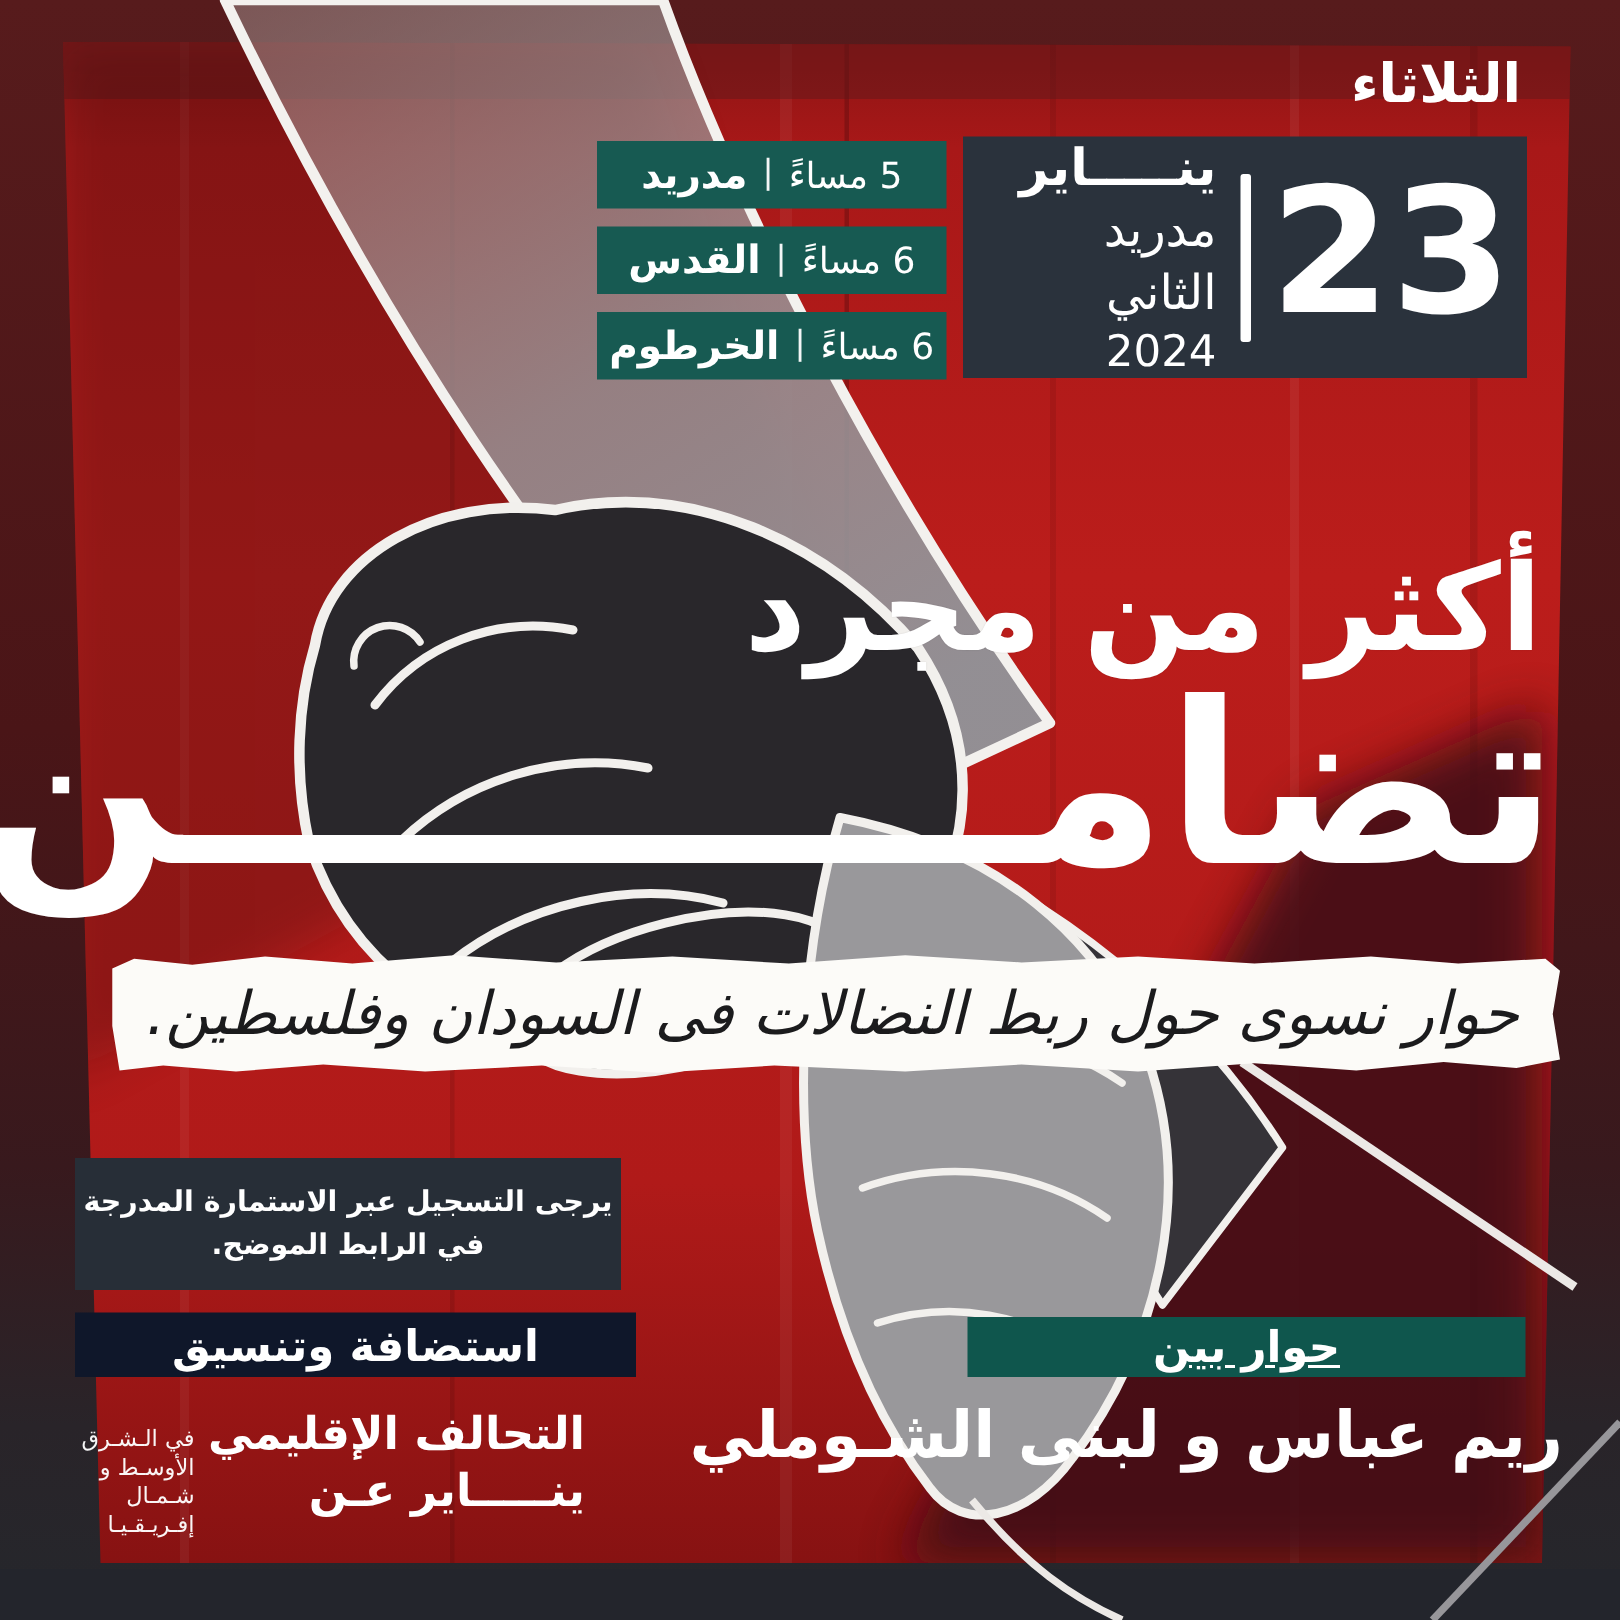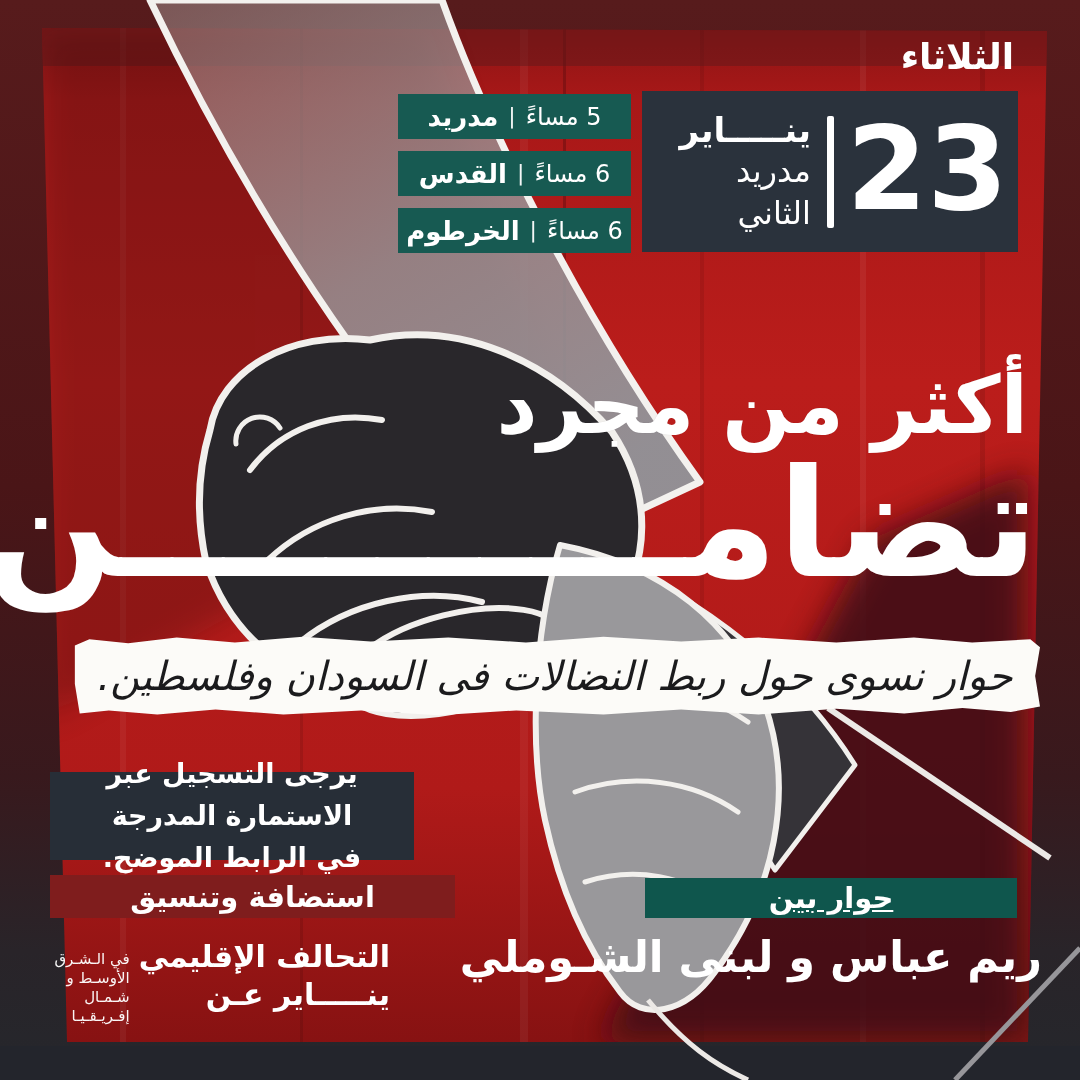--- a/index.html
+++ b/index.html
@@ -34,23 +34,23 @@
     text-shadow:0 0 1px rgba(0,0,0,.15);}
   .title2{top:446px;right:42px;font-size:150px;font-weight:bold;line-height:1.05;white-space:nowrap;}
 
   .banner{top:636px;left:70px;width:970px;height:80px;background:#fcfbf8;color:#1b1b1d;
     display:flex;align-items:center;justify-content:center;
     clip-path:polygon(0.5% 12%,2% 4%,6% 9%,11% 2%,17% 8%,24% 1%,31% 7%,39% 2%,47% 8%,55% 1%,63% 7%,71% 2%,79% 8%,87% 2%,93% 8%,99% 4%,100% 14%,99.5% 50%,100% 88%,97% 95%,92% 90%,86% 97%,79% 91%,71% 98%,63% 92%,55% 98%,46% 93%,38% 99%,30% 93%,22% 98%,15% 92%,9% 98%,4% 93%,1% 97%,0.5% 60%);}
   .banner .sub{font-size:40px;font-style:italic;font-weight:500;white-space:nowrap;}
 
   .regbox{top:772px;left:50px;width:364px;height:88px;background:#272e37;
     display:flex;flex-direction:column;align-items:center;justify-content:center;
-    font-size:27px;font-weight:bold;line-height:1.55;text-align:center;}
+    font-size:19px;font-weight:bold;line-height:1.55;text-align:center;}
 
-  .hostbar{top:875px;left:50px;width:405px;height:43px;background:#7f1d1d;
+  .hostbar{top:875px;left:50px;width:374px;height:43px;background:#0f172a;
     display:flex;align-items:center;justify-content:center;font-size:29px;font-weight:bold;}
 
   .orgblock{top:938px;right:690px;display:flex;gap:9px;align-items:flex-start;}
   .org-bold{text-align:right;font-size:30px;font-weight:bold;line-height:38px;white-space:nowrap;}
   .org-small{text-align:right;font-size:15px;font-weight:500;line-height:19px;padding-top:12px;white-space:nowrap;opacity:.96;}
 
   .dialoguebar{top:878px;left:645px;width:372px;height:40px;background:#0f564d;
     display:flex;align-items:center;justify-content:center;font-size:29px;font-weight:bold;text-decoration:underline;}
   .speakers{top:932px;left:618px;width:424px;text-align:center;font-size:43px;font-weight:bold;white-space:nowrap;}
 </style>
@@ -132,20 +132,21 @@
   </svg>
 
   <div class="layer weekday">الثلاثاء</div>
 
   <div class="layer datebox">
     <div class="day">23</div>
     <div class="divider"></div>
     <div class="months">
       <div class="month-top">ينـــــاير</div>
       <div class="month-bottom">مدريد الثاني</div>
+      <div class="year">2024</div>
     </div>
   </div>
 
   <div class="layer chips">
     <div class="chip">
       <span class="t">5 مساءً</span>
       <span class="sep">|</span>
       <span class="c">مدريد</span>
     </div>
     <div class="chip">

